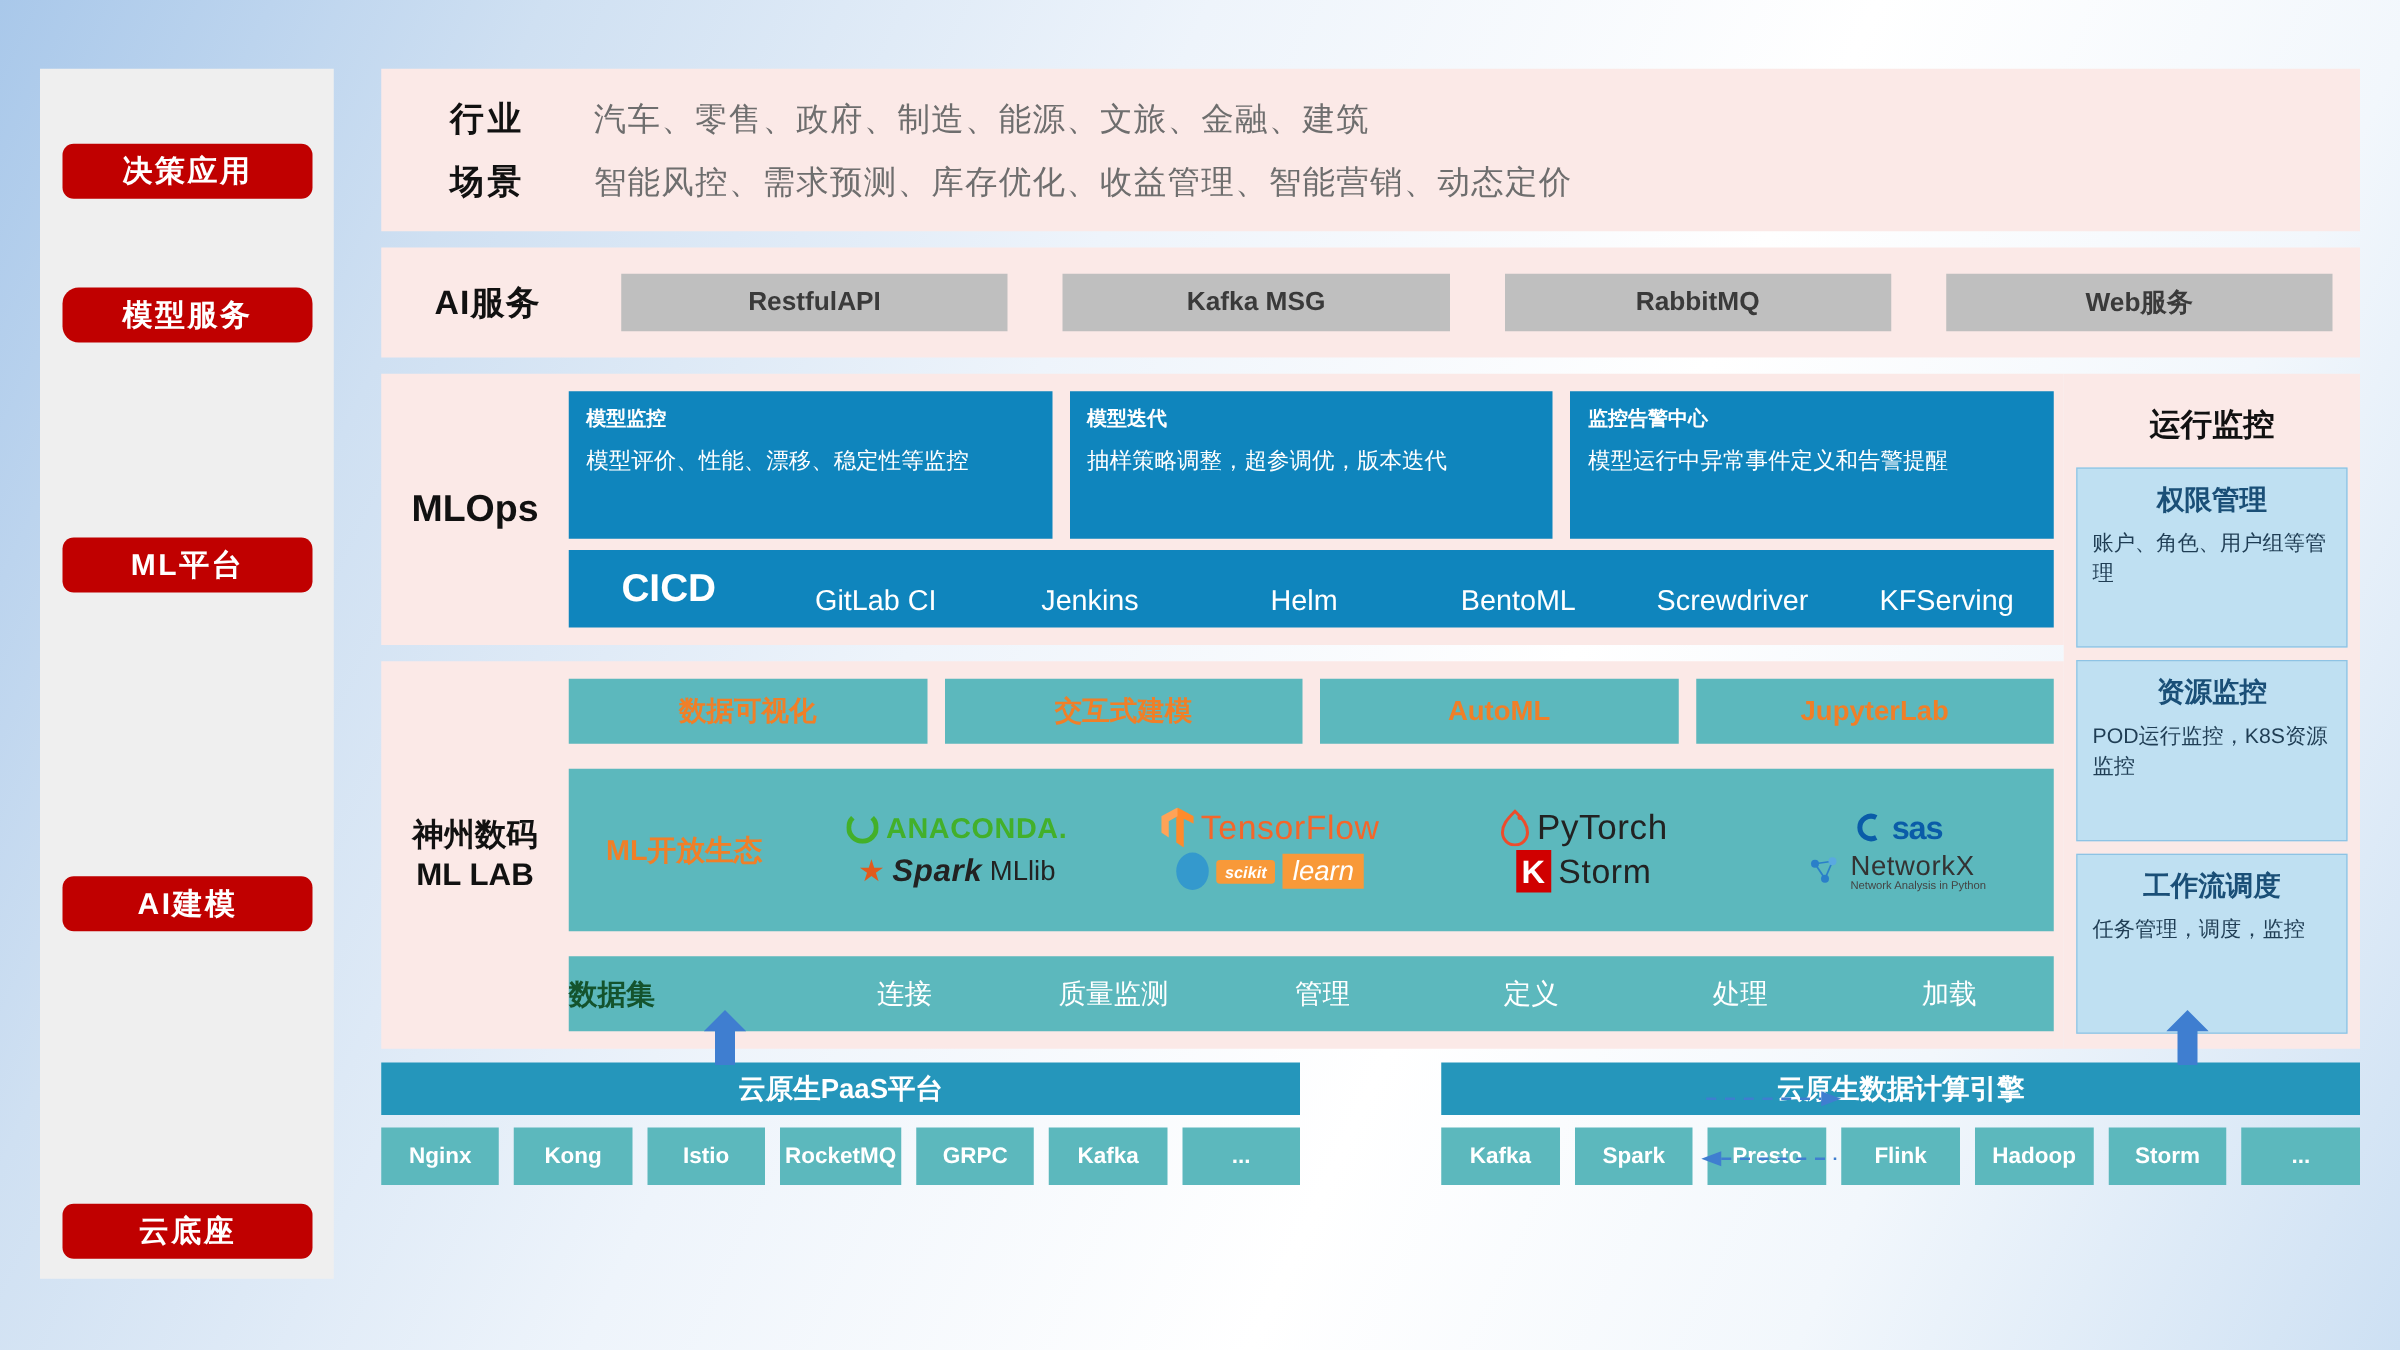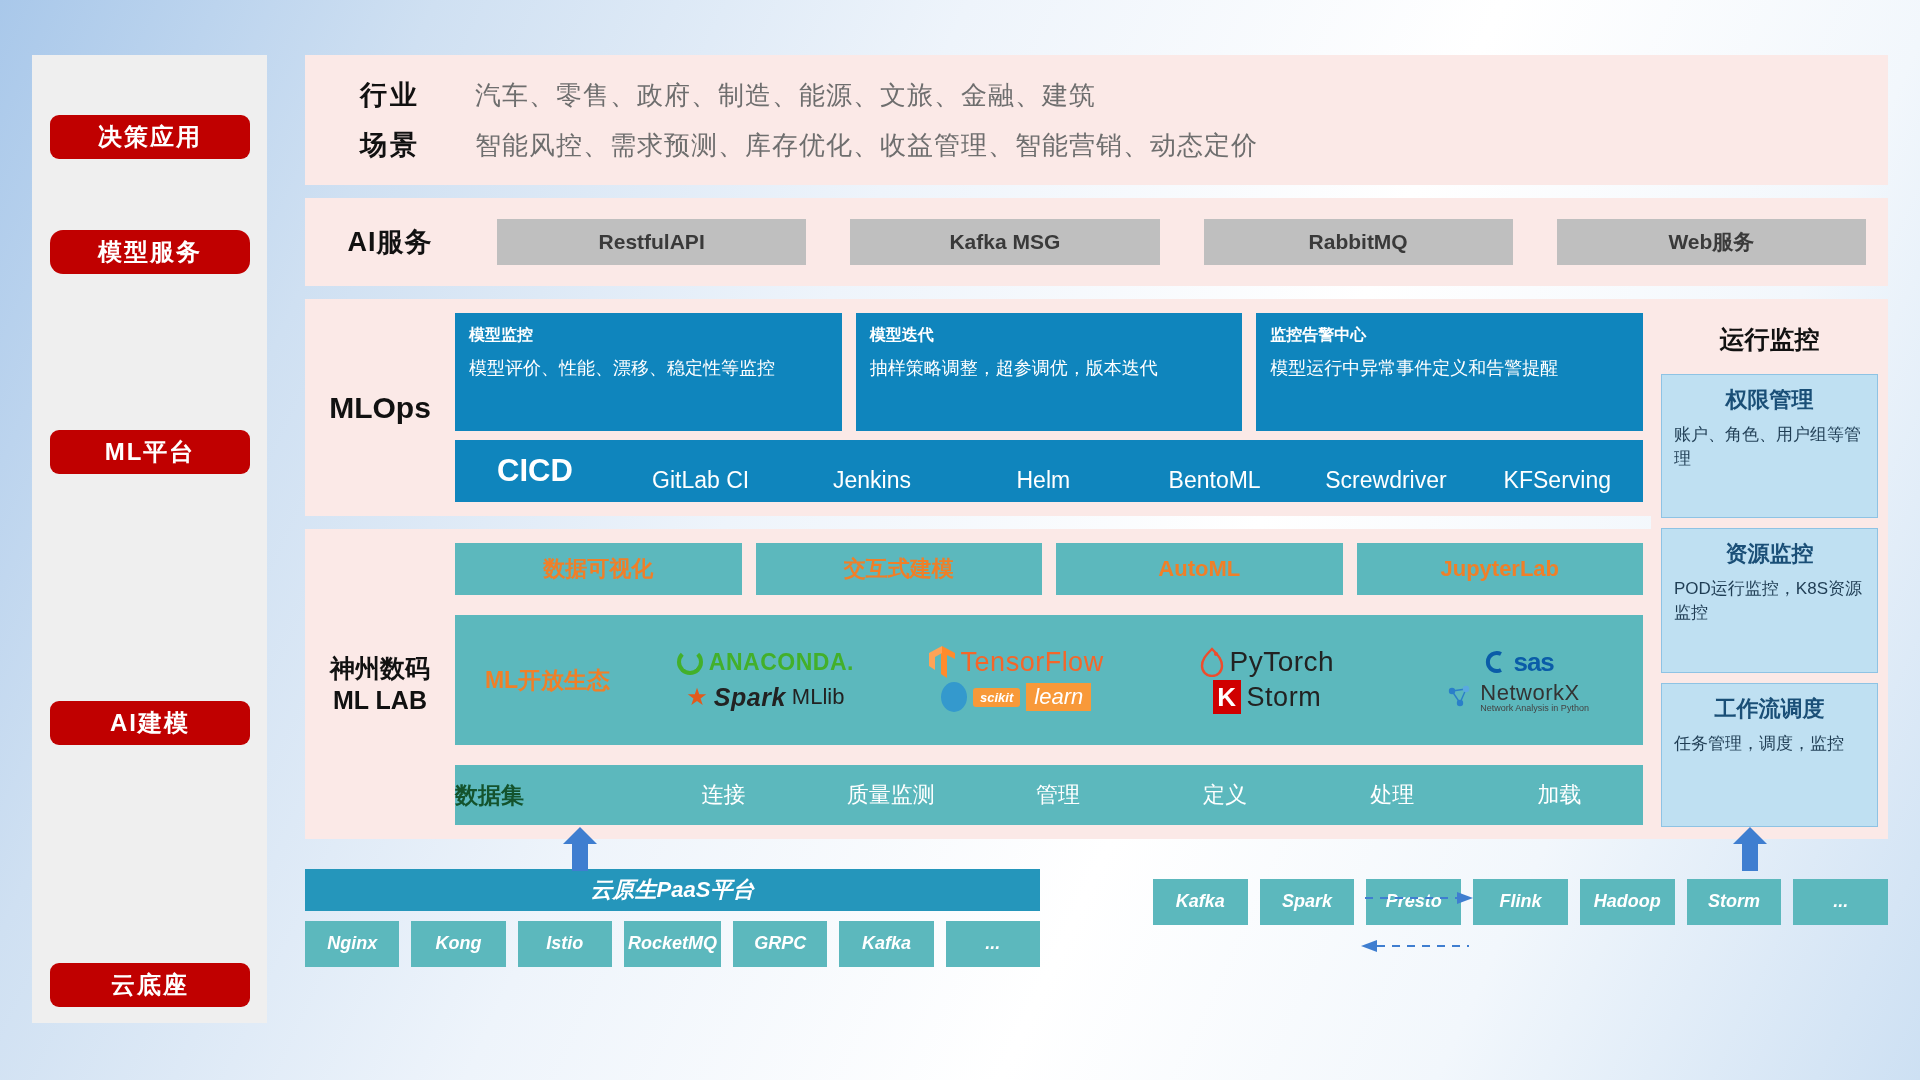--- a/index.html
+++ b/index.html
@@ -202,21 +202,21 @@
     background: #bfe0f2;
     border: 1px solid #8ec3e4;
     padding: 10px 12px 14px;
     flex: 1;
     display: flex; flex-direction: column;
   }
   .mon-card-title { text-align: center; font-size: 22px; font-weight: bold; color: #1a4f77; margin-bottom: 8px; }
   .mon-card-desc { font-size: 17px; color: #1f3d54; line-height: 1.4; }
 
   
-  .cloud { margin-top: 30px; position: relative; display: flex; gap: 0; font-style: italic; }
+  .cloud { margin-top: 11px; position: relative; display: flex; gap: 0; }
   .cloud-col { width: 735px; }
   .cloud-col.right { margin-left: 113px; }
   .cloud-head {
     height: 42px; background: #2596bb;
     color: #fff; font-size: 22px; font-weight: bold;
     display: flex; align-items: center; justify-content: center;
   }
   .cloud-tags { margin-top: 10px; display: flex; gap: 12px; }
   .cloud-tag {
     flex: 1; height: 46px;
@@ -463,20 +463,21 @@
       <div class="link-arrows">
         <svg width="112" height="80" viewBox="0 0 112 80">
           <line x1="4" y1="14" x2="96" y2="14" stroke="#3f7ed0" stroke-width="2" stroke-dasharray="8 7"></line>
           <polygon points="112,14 96,8 96,20" fill="#3f7ed0"></polygon>
           <line x1="16" y1="62" x2="108" y2="62" stroke="#3f7ed0" stroke-width="2" stroke-dasharray="8 7"></line>
           <polygon points="0,62 16,56 16,68" fill="#3f7ed0"></polygon>
         </svg>
       </div>
 
       <div class="cloud-col right">
+        <div class="cloud-head">云原生数据计算引擎</div>
         <div class="cloud-tags">
           <div class="cloud-tag">Kafka</div>
           <div class="cloud-tag">Spark</div>
           <div class="cloud-tag">Presto</div>
           <div class="cloud-tag">Flink</div>
           <div class="cloud-tag">Hadoop</div>
           <div class="cloud-tag">Storm</div>
           <div class="cloud-tag">...</div>
         </div>
       </div>

